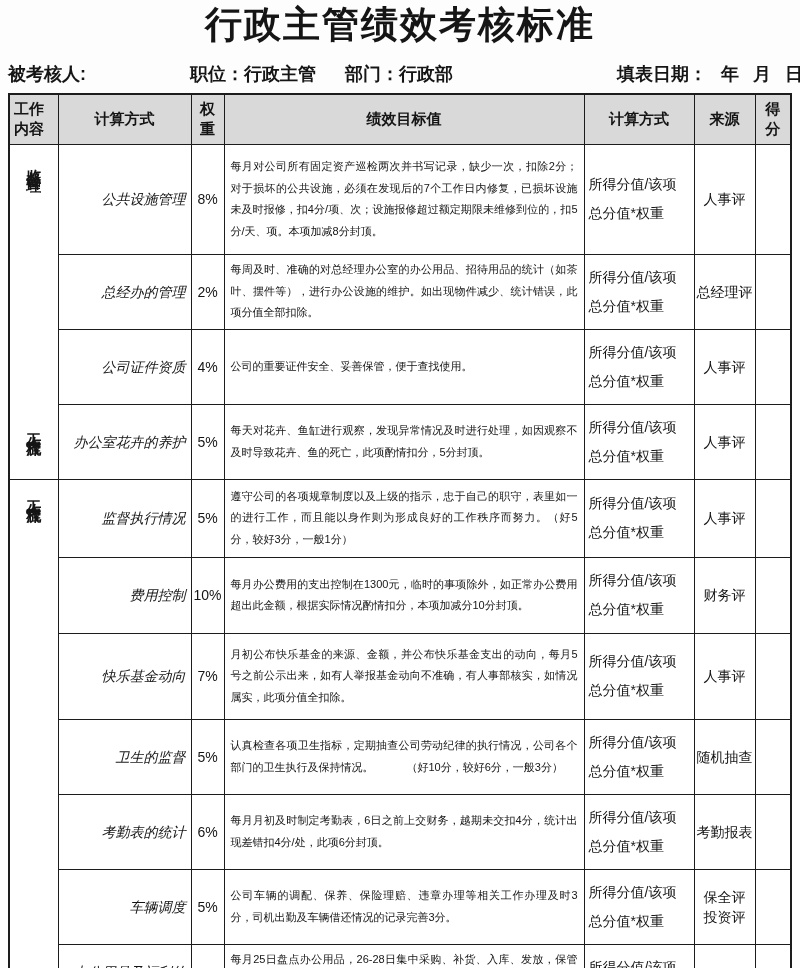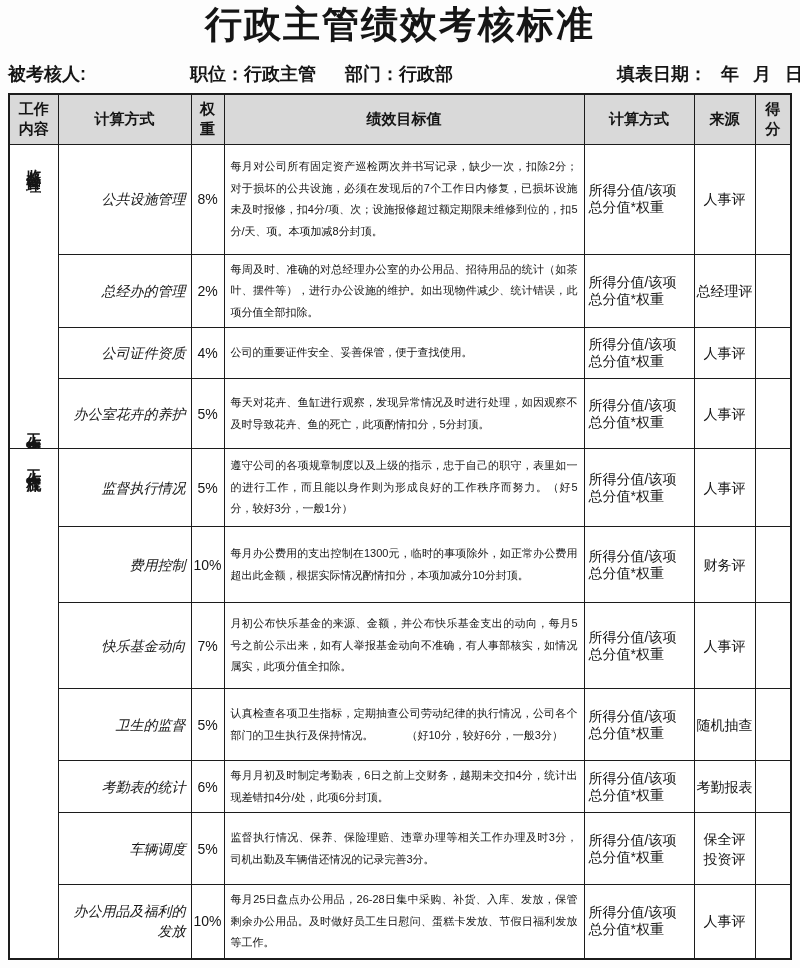--- a/index.html
+++ b/index.html
@@ -22,26 +22,26 @@
 
   table.main {
     border-collapse:collapse; table-layout:fixed; width:782px;
     margin:7px 0 0 8px; border:2.5px solid #1c1c1c; background:#fff;
   }
   td, th { border:1.5px solid #1c1c1c; overflow:hidden; }
   th {
     background:#d9d9d9; font-size:15px; font-weight:bold;
     text-align:center; padding:2px 4px; line-height:20px;
   }
-  th.h-left { text-align:center; }
+  th.h-left { text-align:left; }
   td { font-size:14px; padding:2px 5px; vertical-align:middle; }
   .c-ind { text-align:right; line-height:20px;font-style:italic; }
   .c-w   { text-align:center; padding:2px 1px; }
   .c-t   { text-align:justify; font-size:11px; line-height:21.5px; padding:4px 6px; }
-  .c-c   { line-height:17px; padding:8px 4px; }
+  .c-c   { line-height:29px; padding:8px 4px; }
   .c-s   { text-align:center; white-space:pre-line; line-height:20px; padding:2px 2px; }
   .c-score { }
 
   .group-cell { vertical-align:top; padding:0; }
   .group-inner { display:flex; flex-direction:column; align-items:center; width:100%; }
   .g1 { height:276px; justify-content:space-between; padding:12px 0 6px 0; }
   .g2 { height:492px; justify-content:flex-start; padding:8px 0 0 0; }
   .vtext {
     writing-mode:vertical-rl; text-orientation:upright;
     font-size:15px; letter-spacing:3px; font-weight:bold; line-height:18px;
@@ -168,21 +168,21 @@
     <td class="c-w">6%</td>
     <td class="c-t">每月月初及时制定考勤表，6日之前上交财务，越期未交扣4分，统计出现差错扣4分/处，此项6分封顶。</td>
     <td class="c-c">所得分值/该项总分值*权重</td>
     <td class="c-s">考勤报表</td>
     <td class="c-score"></td>
   </tr>
 
   <tr style="height:72px">
     <td class="c-ind">车辆调度</td>
     <td class="c-w">5%</td>
-    <td class="c-t">监督执行情况、保养、保险理赔、违章办理等相关工作办理及时3分，司机出勤及车辆借还情况的记录完善3分。</td>
+    <td class="c-t">公司车辆的调配、保养、保险理赔、违章办理等相关工作办理及时3分，司机出勤及车辆借还情况的记录完善3分。</td>
     <td class="c-c">所得分值/该项总分值*权重</td>
     <td class="c-s">保全评
 投资评</td>
     <td class="c-score"></td>
   </tr>
 
   <tr style="height:70px">
     <td class="c-ind">办公用品及福利的发放</td>
     <td class="c-w">10%</td>
     <td class="c-t">每月25日盘点办公用品，26-28日集中采购、补货、入库、发放，保管剩余办公用品。及时做好员工生日慰问、蛋糕卡发放、节假日福利发放等工作。</td>

